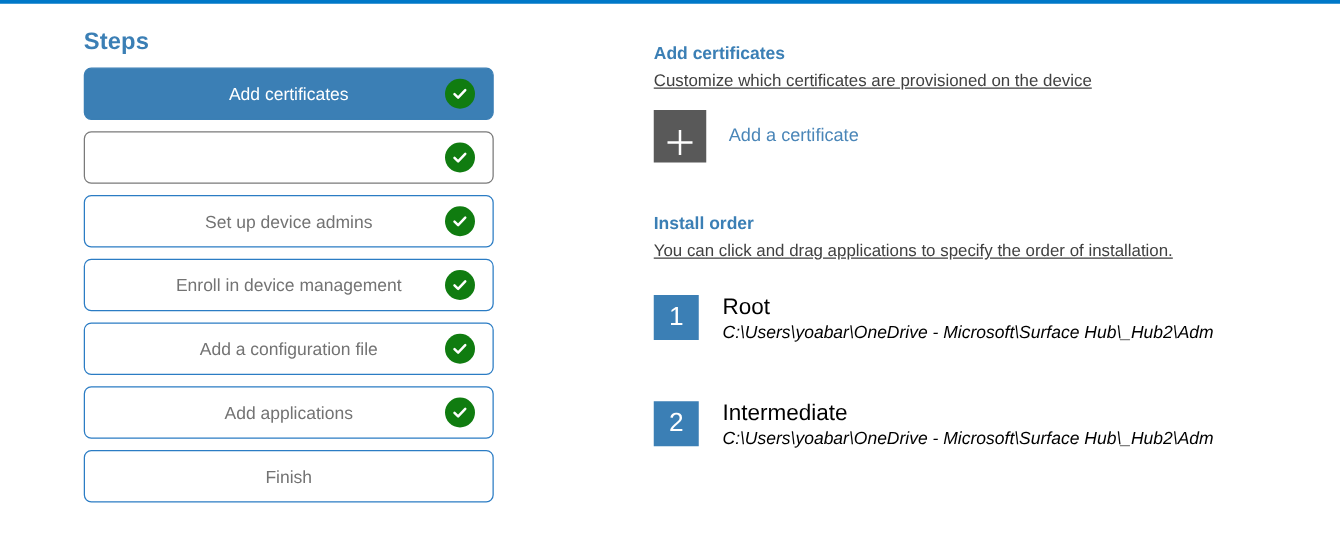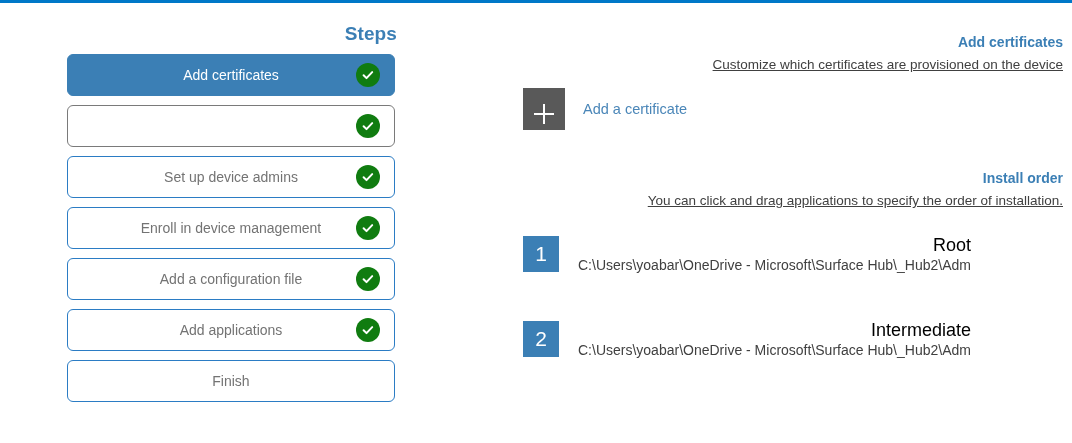--- a/index.html
+++ b/index.html
@@ -25,21 +25,20 @@
     height: 3px;
     background: #0078c8;
   }
 
   .page {
     position: absolute;
     top: 3px;
     left: 0;
     width: 1072px;
     height: 396px;
-    text-align: right;
   }
 
   
   .steps-pane {
     position: absolute;
     left: 67px;
     top: 0;
     width: 330px;
   }
 
@@ -182,22 +181,23 @@
     margin-left: 19px;
     line-height: 1.28;
   }
   .install-name {
     font-size: 18px;
     color: #000000;
     white-space: nowrap;
   }
   .install-path {
     font-size: 14px;
-    color: #404040;
+    color: #000000;
     white-space: nowrap;
+    font-style: italic;
   }
 </style>
 </head>
 <body>
 
 <div class="top-rule"></div>
 
 <div class="page">
 
   <div class="steps-pane">

